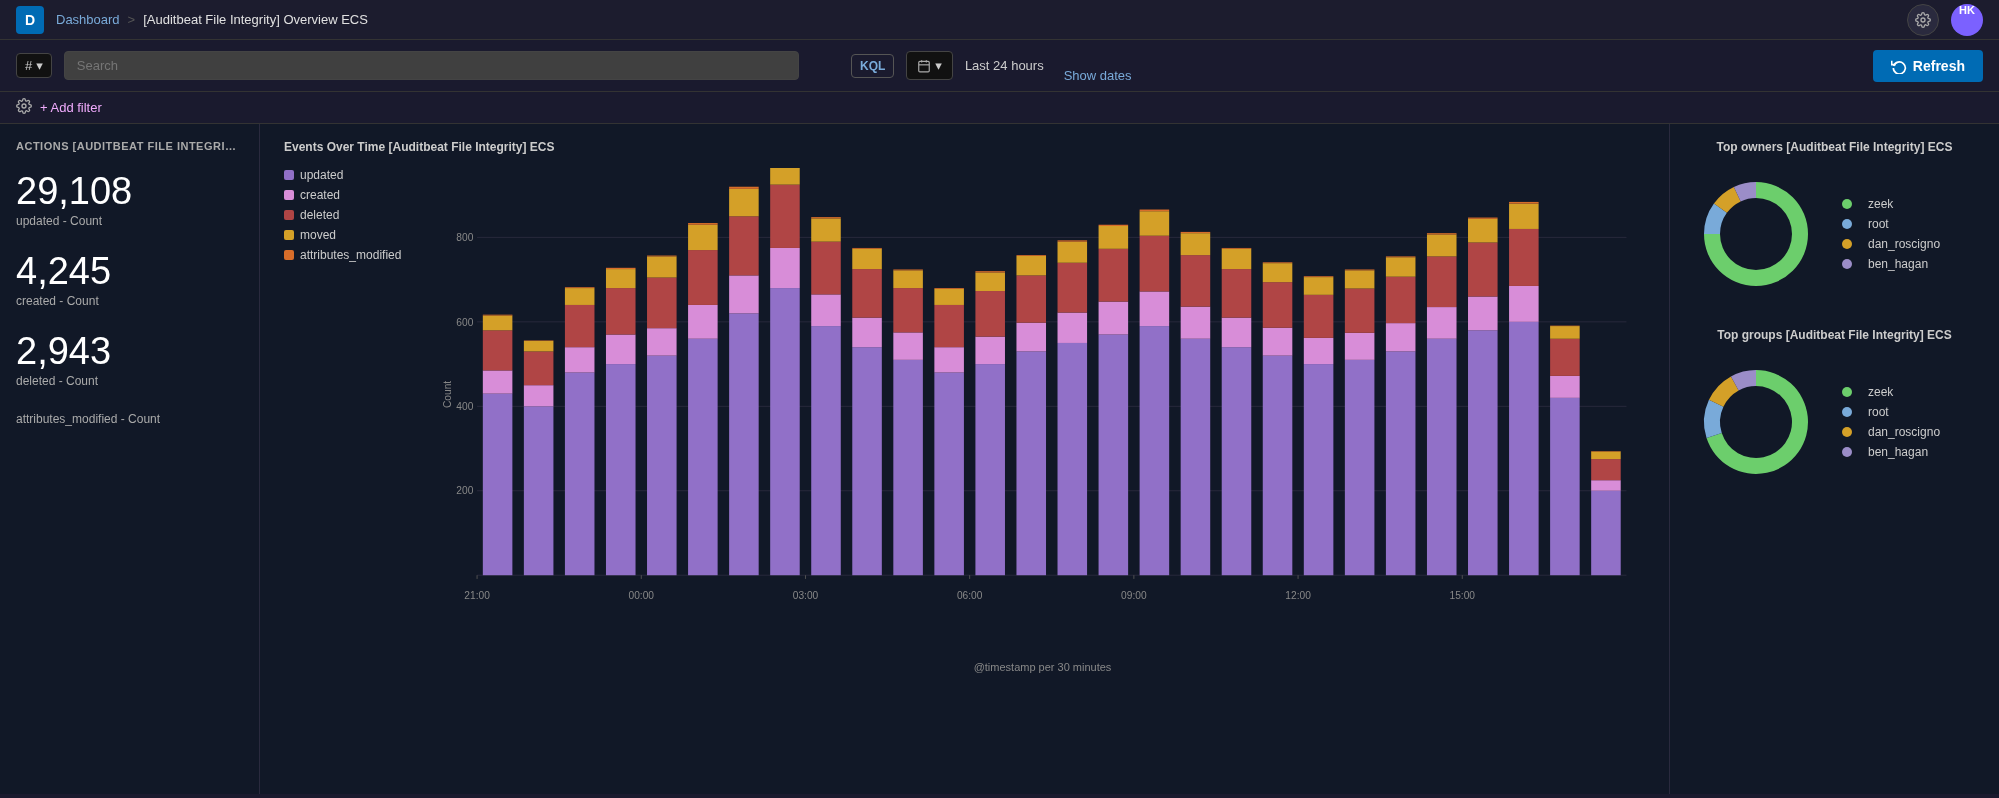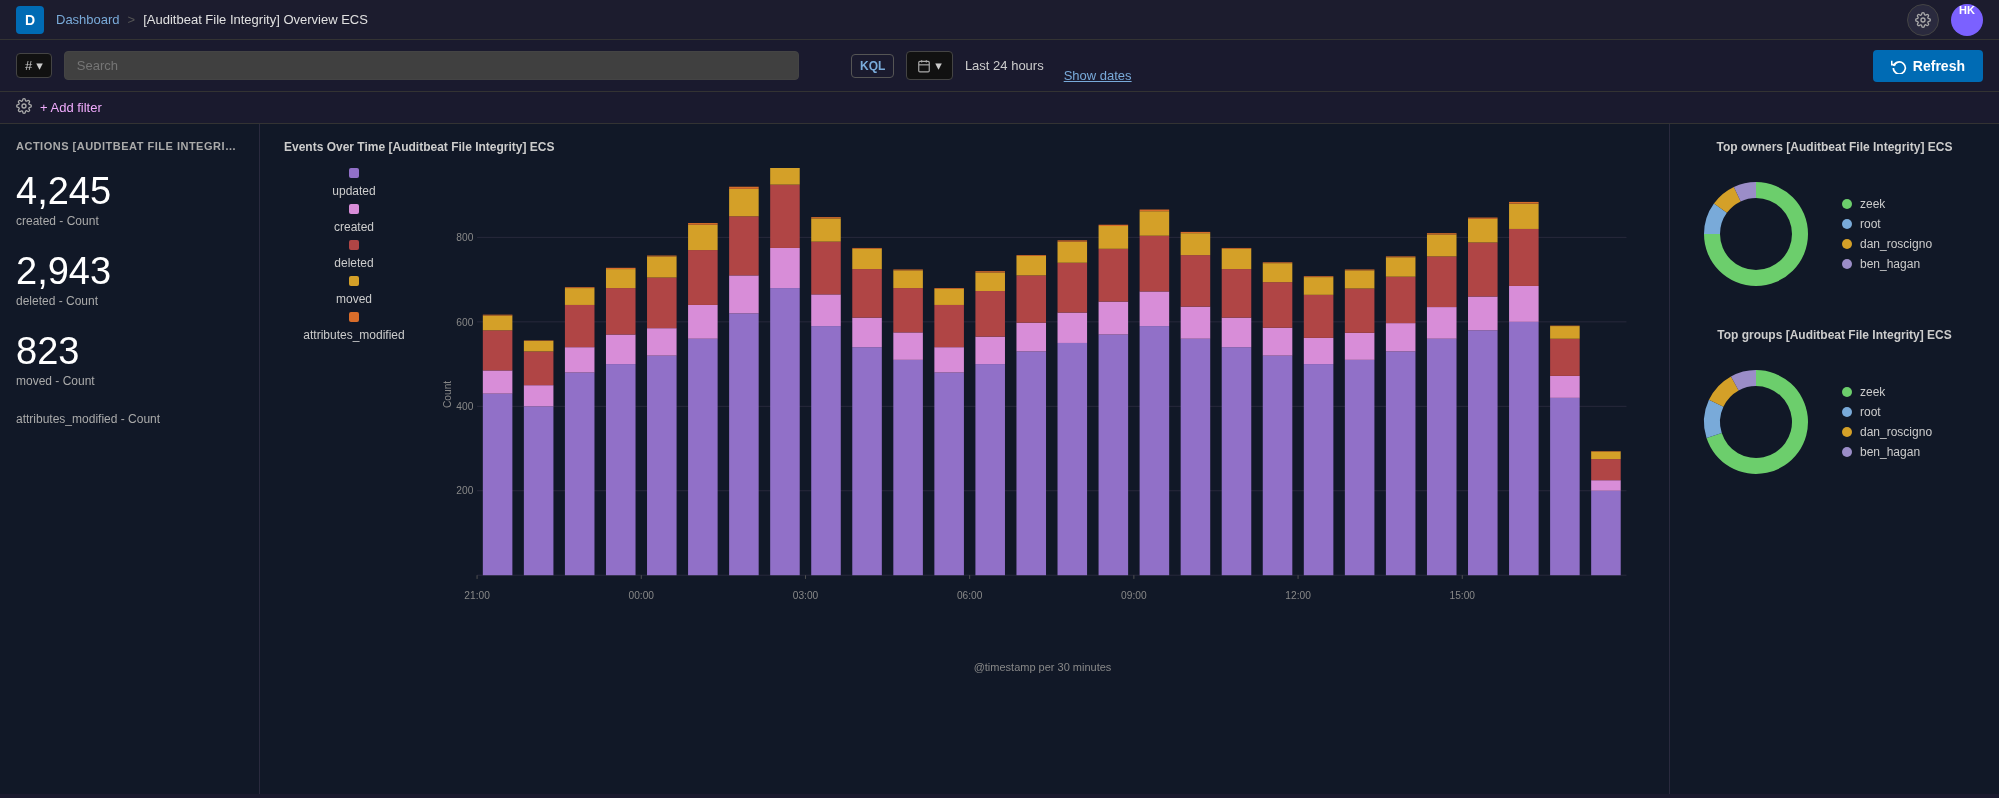--- a/index.html
+++ b/index.html
@@ -96,21 +96,21 @@
       background: #111; border: 1px solid #444;
       border-radius: 4px; padding: 6px 10px;
       color: #ccc; cursor: pointer; font-size: 13px;
     }
     .time-range {
       color: #ccc; font-size: 13px;
     }
     .show-dates-btn {
       background: transparent; border: none;
       color: #79aad9; font-size: 13px;
-      cursor: pointer; text-decoration: underline;
+      cursor: pointer; 
       padding: 0 8px;
       margin-top: 20px;
     }
     .refresh-btn {
       background: #006bb4;
       border: none; border-radius: 4px;
       padding: 8px 18px;
       color: #fff; font-size: 14px; font-weight: 600;
       cursor: pointer;
       display: flex; align-items: center; gap: 6px;
@@ -163,40 +163,40 @@
       flex: 1;
       padding: 16px 24px;
       background: #111827;
     }
     .chart-title {
       font-size: 12px; font-weight: 700; color: #ccc;
       margin-bottom: 14px;
     }
     .chart-area { display: flex; gap: 16px; }
     .legend { display: flex; flex-direction: column; gap: 6px; min-width: 140px; }
-    .legend-item { display: flex; align-items: center; gap: 6px; font-size: 12px; color: #ccc; flex-direction: column; }
+    .legend-item { display: flex; align-items: center; gap: 6px; font-size: 12px; color: #ccc; }
     .legend-dot { width: 10px; height: 10px; border-radius: 2px; flex-shrink: 0; }
     .bar-chart-container { flex: 1; position: relative; }
     .axis-label-center {
       text-align: center; font-size: 11px; color: #888;
     }
 
     
     .right-panel {
       width: 330px; min-width: 330px;
       border-left: 1px solid #2a2a3e;
       padding: 16px;
       background: #111827;
       text-align: center;
     }
     .donut-section { margin-bottom: 24px; }
     .donut-title { font-size: 12px; font-weight: 700; color: #ccc; margin-bottom: 10px; }
     .donut-row { display: flex; align-items: center; gap: 16px; }
     .donut-legend { display: flex; flex-direction: column; gap: 6px; }
-    .donut-legend-item { display: flex; align-items: center; gap: 8px; font-size: 12px; color: #ccc; }
+    .donut-legend-item { display: flex; align-items: center; gap: 16px; font-size: 12px; color: #ccc; }
     .donut-dot { width: 10px; height: 10px; border-radius: 50%; flex-shrink: 0; }
   </style>
 </head>
 <body>
 
 <div class="top-nav">
   <div class="nav-logo">
     <span>D</span>
   </div>
   <nav class="nav-breadcrumb">
@@ -254,30 +254,30 @@
   </div>
   <button class="add-filter-btn">+ Add filter</button>
 </div>
 
 <div class="main-content">
 
   <div class="left-panel">
     <div class="panel-title">Actions [Auditbeat File Integrity] ...</div>
     <div id="metrics-container">
         <div class="metric-block">
+    <div class="metric-number">29,108</div>
+    <div class="metric-label">updated - Count</div>
+  </div>
+        <div class="metric-block">
     <div class="metric-number">4,245</div>
     <div class="metric-label">created - Count</div>
   </div>
         <div class="metric-block">
     <div class="metric-number">2,943</div>
     <div class="metric-label">deleted - Count</div>
-  </div>
-        <div class="metric-block">
-    <div class="metric-number">823</div>
-    <div class="metric-label">moved - Count</div>
   </div>
         <div class="metric-block">
     <div class="metric-label">attributes_modified - Count</div>
   </div>
       </div>
   </div>
 
   <div class="center-panel">
     <div class="chart-title">Events Over Time [Auditbeat File Integrity] ECS</div>
     <div class="chart-area">

